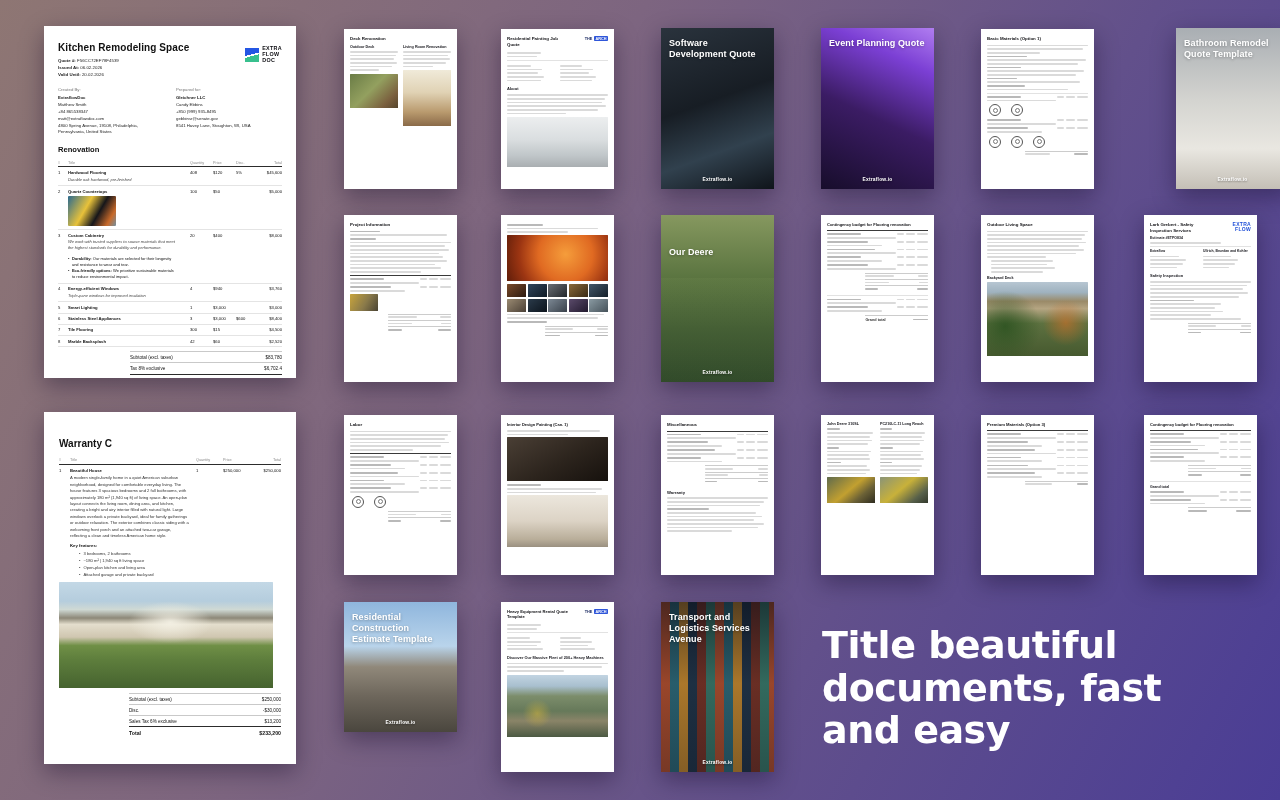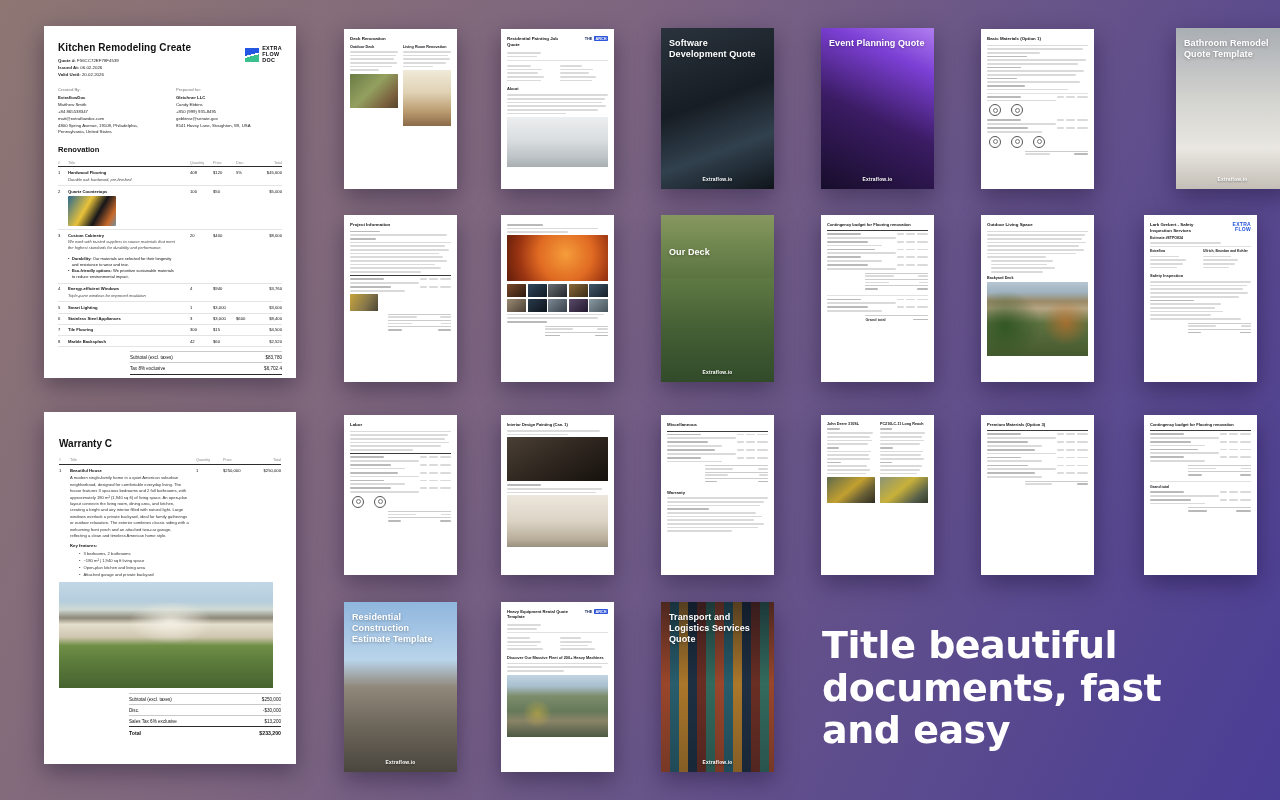--- a/index.html
+++ b/index.html
@@ -103,21 +103,21 @@
     font-family:"DejaVu Sans",sans-serif;font-weight:800;font-size:38px;line-height:1.12;letter-spacing:-.5px;}
 </style>
 </head>
 <body>
 
 <div class="canvas">
 
   <section class="page doc1">
     <div class="doc1-head">
       <div>
-        <h2>Kitchen Remodeling Create</h2>
+        <h2>Kitchen Remodeling Space</h2>
         <div class="meta"><b>Quote #:</b> <span>F56CC72EF78F4539</span></div>
         <div class="meta"><b>Issued At:</b> <span>06.02.2026</span></div>
         <div class="meta"><b>Valid Until:</b> <span>20.02.2026</span></div>
       </div>
       <div class="logo-efd">
         <div class="logo-mark"></div>
         <div class="logo-text">
           <div>EXTRA</div>
           <div>FLOW</div>
           <div>DOC</div>
@@ -527,21 +527,21 @@
           <div class="sk" style="width:18%;"></div>
         </div>
       <div class="trl">
           <div class="sk d" style="width:24%;"></div>
           <div class="sk d" style="width:20%;"></div>
         </div>
     </div>
   </div>
 
   <div class="thumb cover bg-team" style="left:661px;top:215px;height:167px;">
-    <div class="cv-title" style="padding-top:32px;">Our Deck</div>
+    <div class="cv-title" style="padding-top:32px;">Our Deere</div>
     <div class="cv-brand">Extraflow.io</div>
   </div>
 
   <div class="thumb" style="left:821px;top:215px;height:167px;">
     <div class="tt" style="font-size:4px;">Contingency budget for Flooring renovation</div>
     <div class="hr"></div>
     <div>
         <div class="mrow">
           <div class="sk d" style="width:34%"></div>
           <div class="msp"></div>
@@ -1030,21 +1030,21 @@
         <div class="sk" style="width:54%"></div>
       </div>
     <div class="mini-tot">
       <div class="trl">
           <div class="sk d" style="width:30%;"></div>
           <div class="sk d" style="width:24%;"></div>
         </div>
     </div>
   </div>
 
-  <div class="thumb cover bg-construction" style="left:344px;top:602px;height:170px;">
+  <div class="thumb cover bg-construction" style="left:344px;top:602px;height:130px;">
     <div class="cv-title">Residential Construction Estimate Template</div>
     <div class="cv-brand">Extraflow.io</div>
   </div>
 
   <div class="thumb" style="left:501px;top:602px;height:170px;">
     <div style="display:flex;justify-content:space-between;align-items:flex-start;">
       <div class="tt" style="width:64%;font-size:4.1px;">Heavy Equipment Rental Quote Template</div>
       <div class="arch">
         <span class="the">THE</span>
           <span class="box">ARCH</span>
@@ -1074,19 +1074,19 @@
         <div class="sk" style="width: 100%;"></div>
         <div class="sk" style="width: 94%;"></div>
         <div class="sk" style="width: 56%;"></div>
       </div>
     <div class="ph" style="height:62px;margin-top:3px;background:
       radial-gradient(circle at 30% 62%,rgba(210,180,60,.55) 0%,rgba(210,180,60,0) 18%),
       linear-gradient(180deg,#c2d4e2 0%,#a8bfce 18%,#7c8d6b 34%,#66795a 58%,#8a8468 74%,#4c5a43 100%);"></div>
   </div>
 
   <div class="thumb cover bg-transport" style="left:661px;top:602px;height:170px;">
-    <div class="cv-title">Transport and Logistics Services Quote</div>
+    <div class="cv-title">Transport and Logistics Services Avenue</div>
     <div class="cv-brand">Extraflow.io</div>
   </div>
 
   <h1 class="tagline">Title beautiful documents, fast and easy</h1>
 
 </div>
 
 </body></html>

